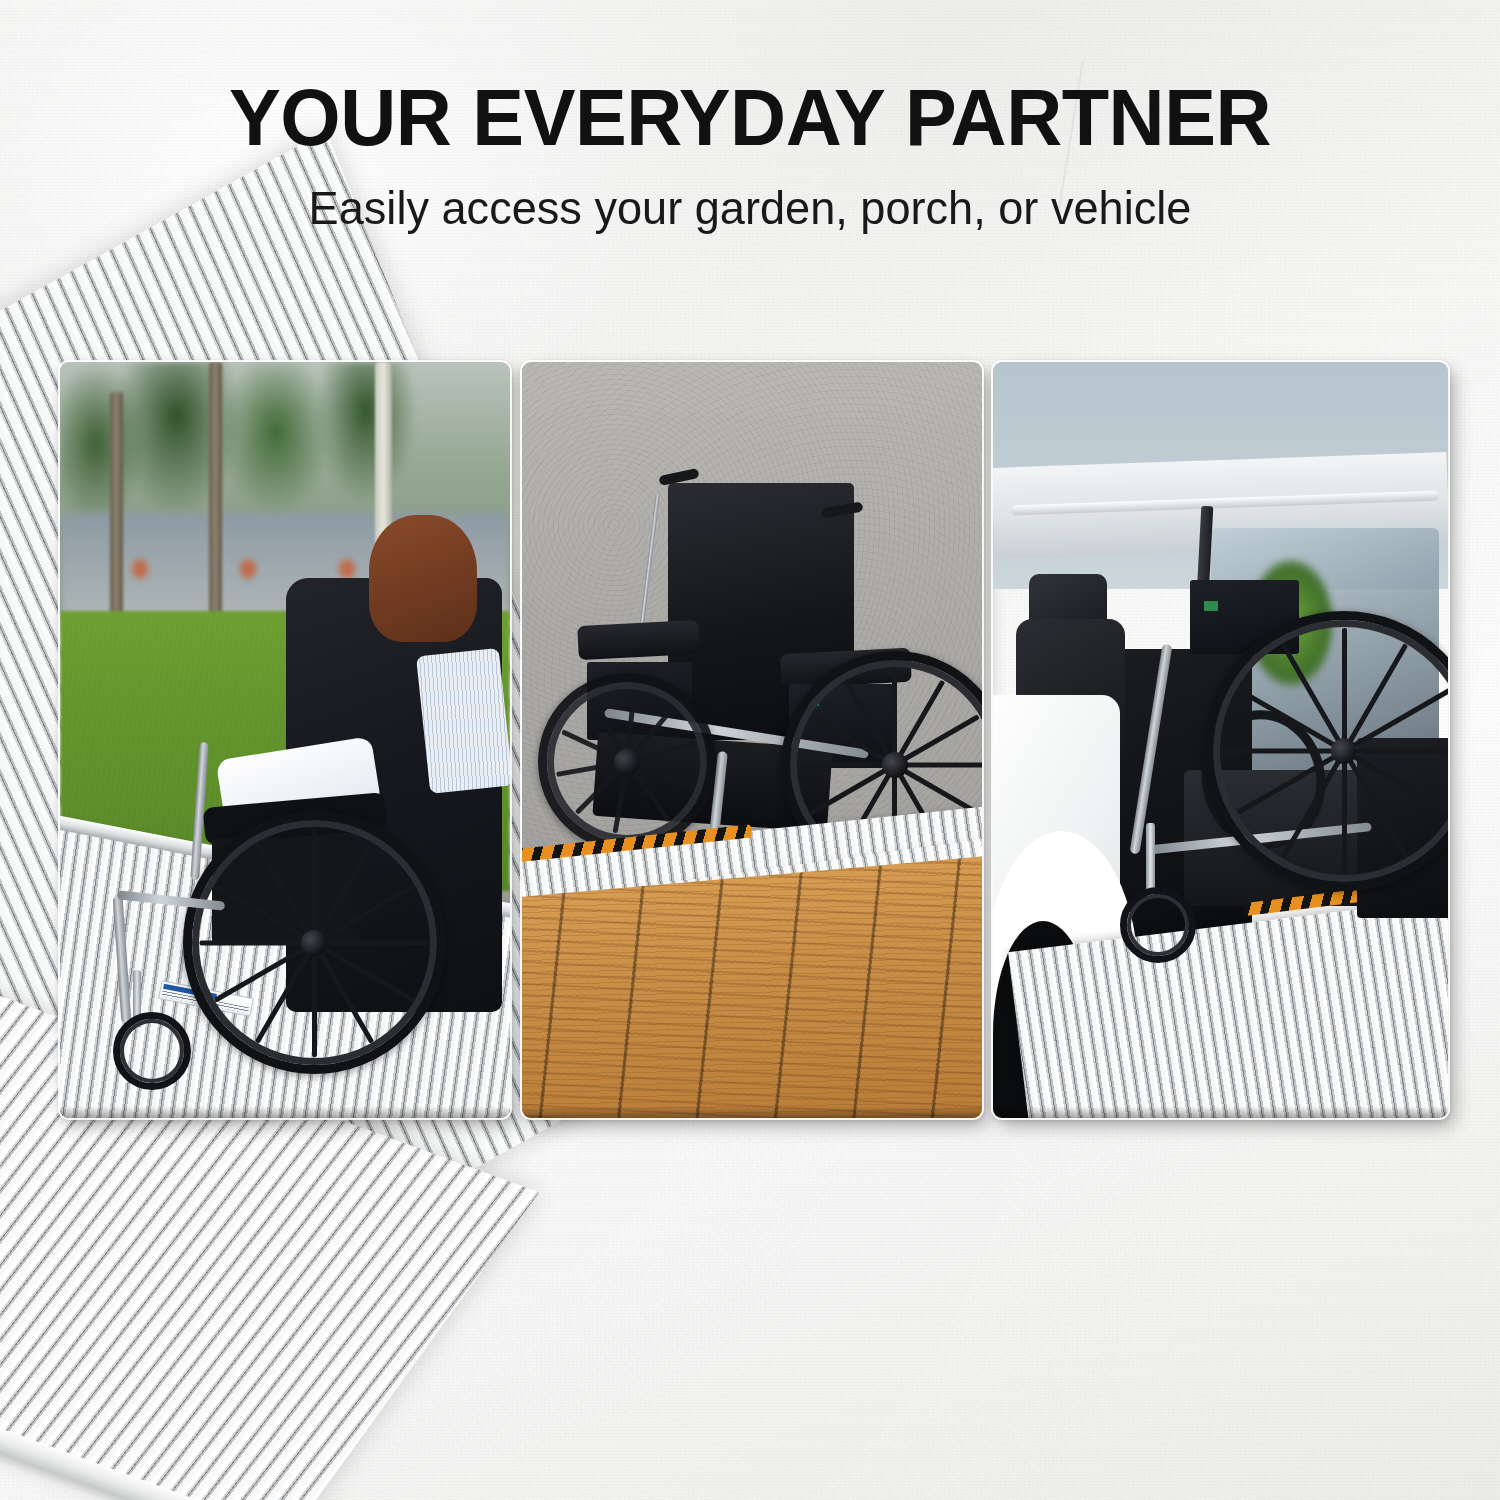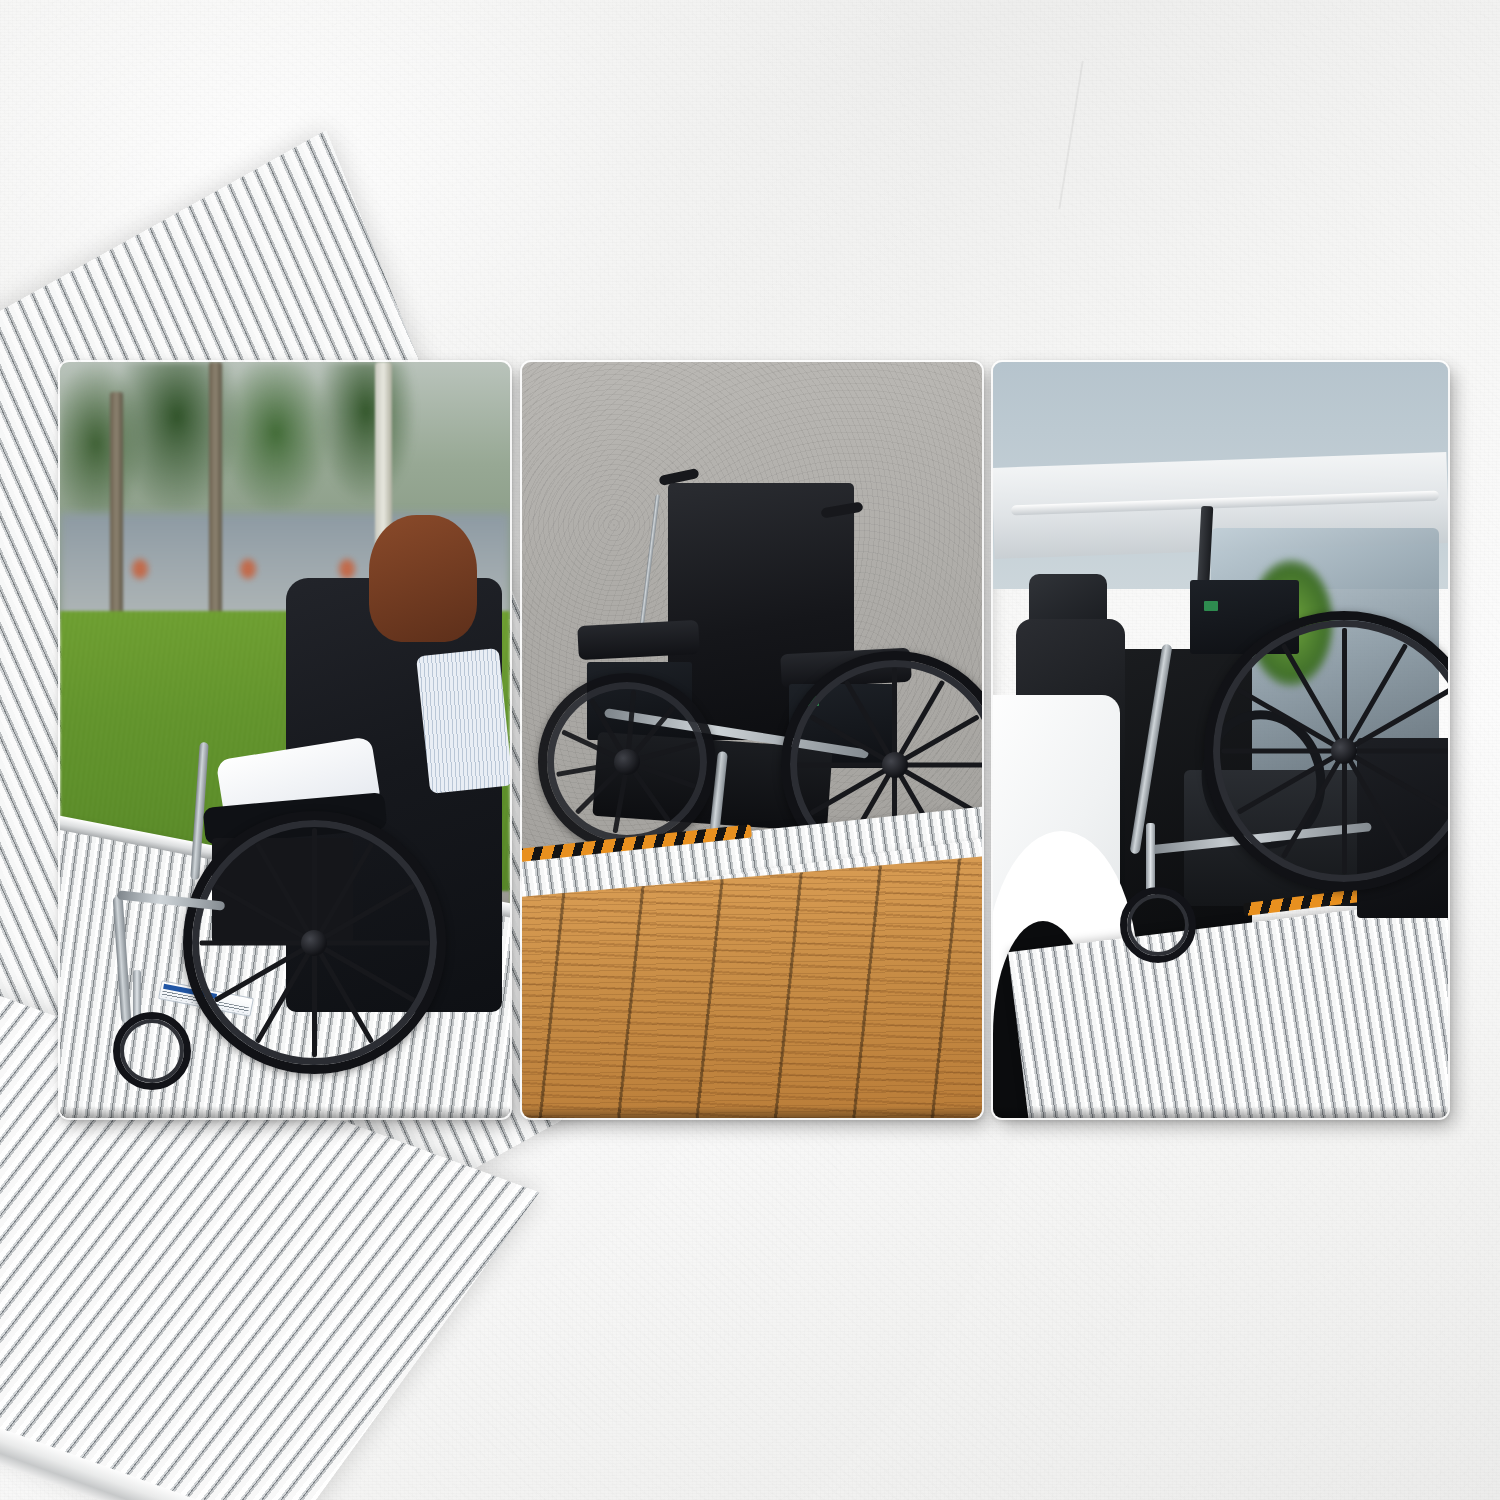--- a/index.html
+++ b/index.html
@@ -528,20 +528,24 @@
     <div class="ramp-edge-band" style="left:-8px;top:0;width:22px;height:100%;"></div>
   </div>
 
   <div class="chevron-strip" style="left:-14px;top:316px;width:118px;height:36px;transform:rotate(-26deg);"></div>
 
   <div class="bg-ramp" id="bgRampB">
     <div class="ramp-slab"></div>
     <div class="ramp-lip" style="left:-6px;bottom:-10px;width:100%;height:34px;"></div>
   </div>
 
+  <div class="headings">
+    <div class="title">YOUR EVERYDAY PARTNER</div>
+    <div class="subtitle">Easily access your garden, porch, or vehicle</div>
+  </div>
 
   <div class="panel" id="panel1">
     <div class="scene">
       <div class="p1-sky"></div>
       <div class="p1-treeband"></div>
       <div class="p1-building"></div>
       <div class="p1-lantern" style="left:16%;top:26%;"></div>
       <div class="p1-lantern" style="left:40%;top:26%;"></div>
       <div class="p1-lantern" style="left:62%;top:26%;"></div>
       <div class="p1-trunk" style="left:11%;top:4%;height:42%;"></div>

